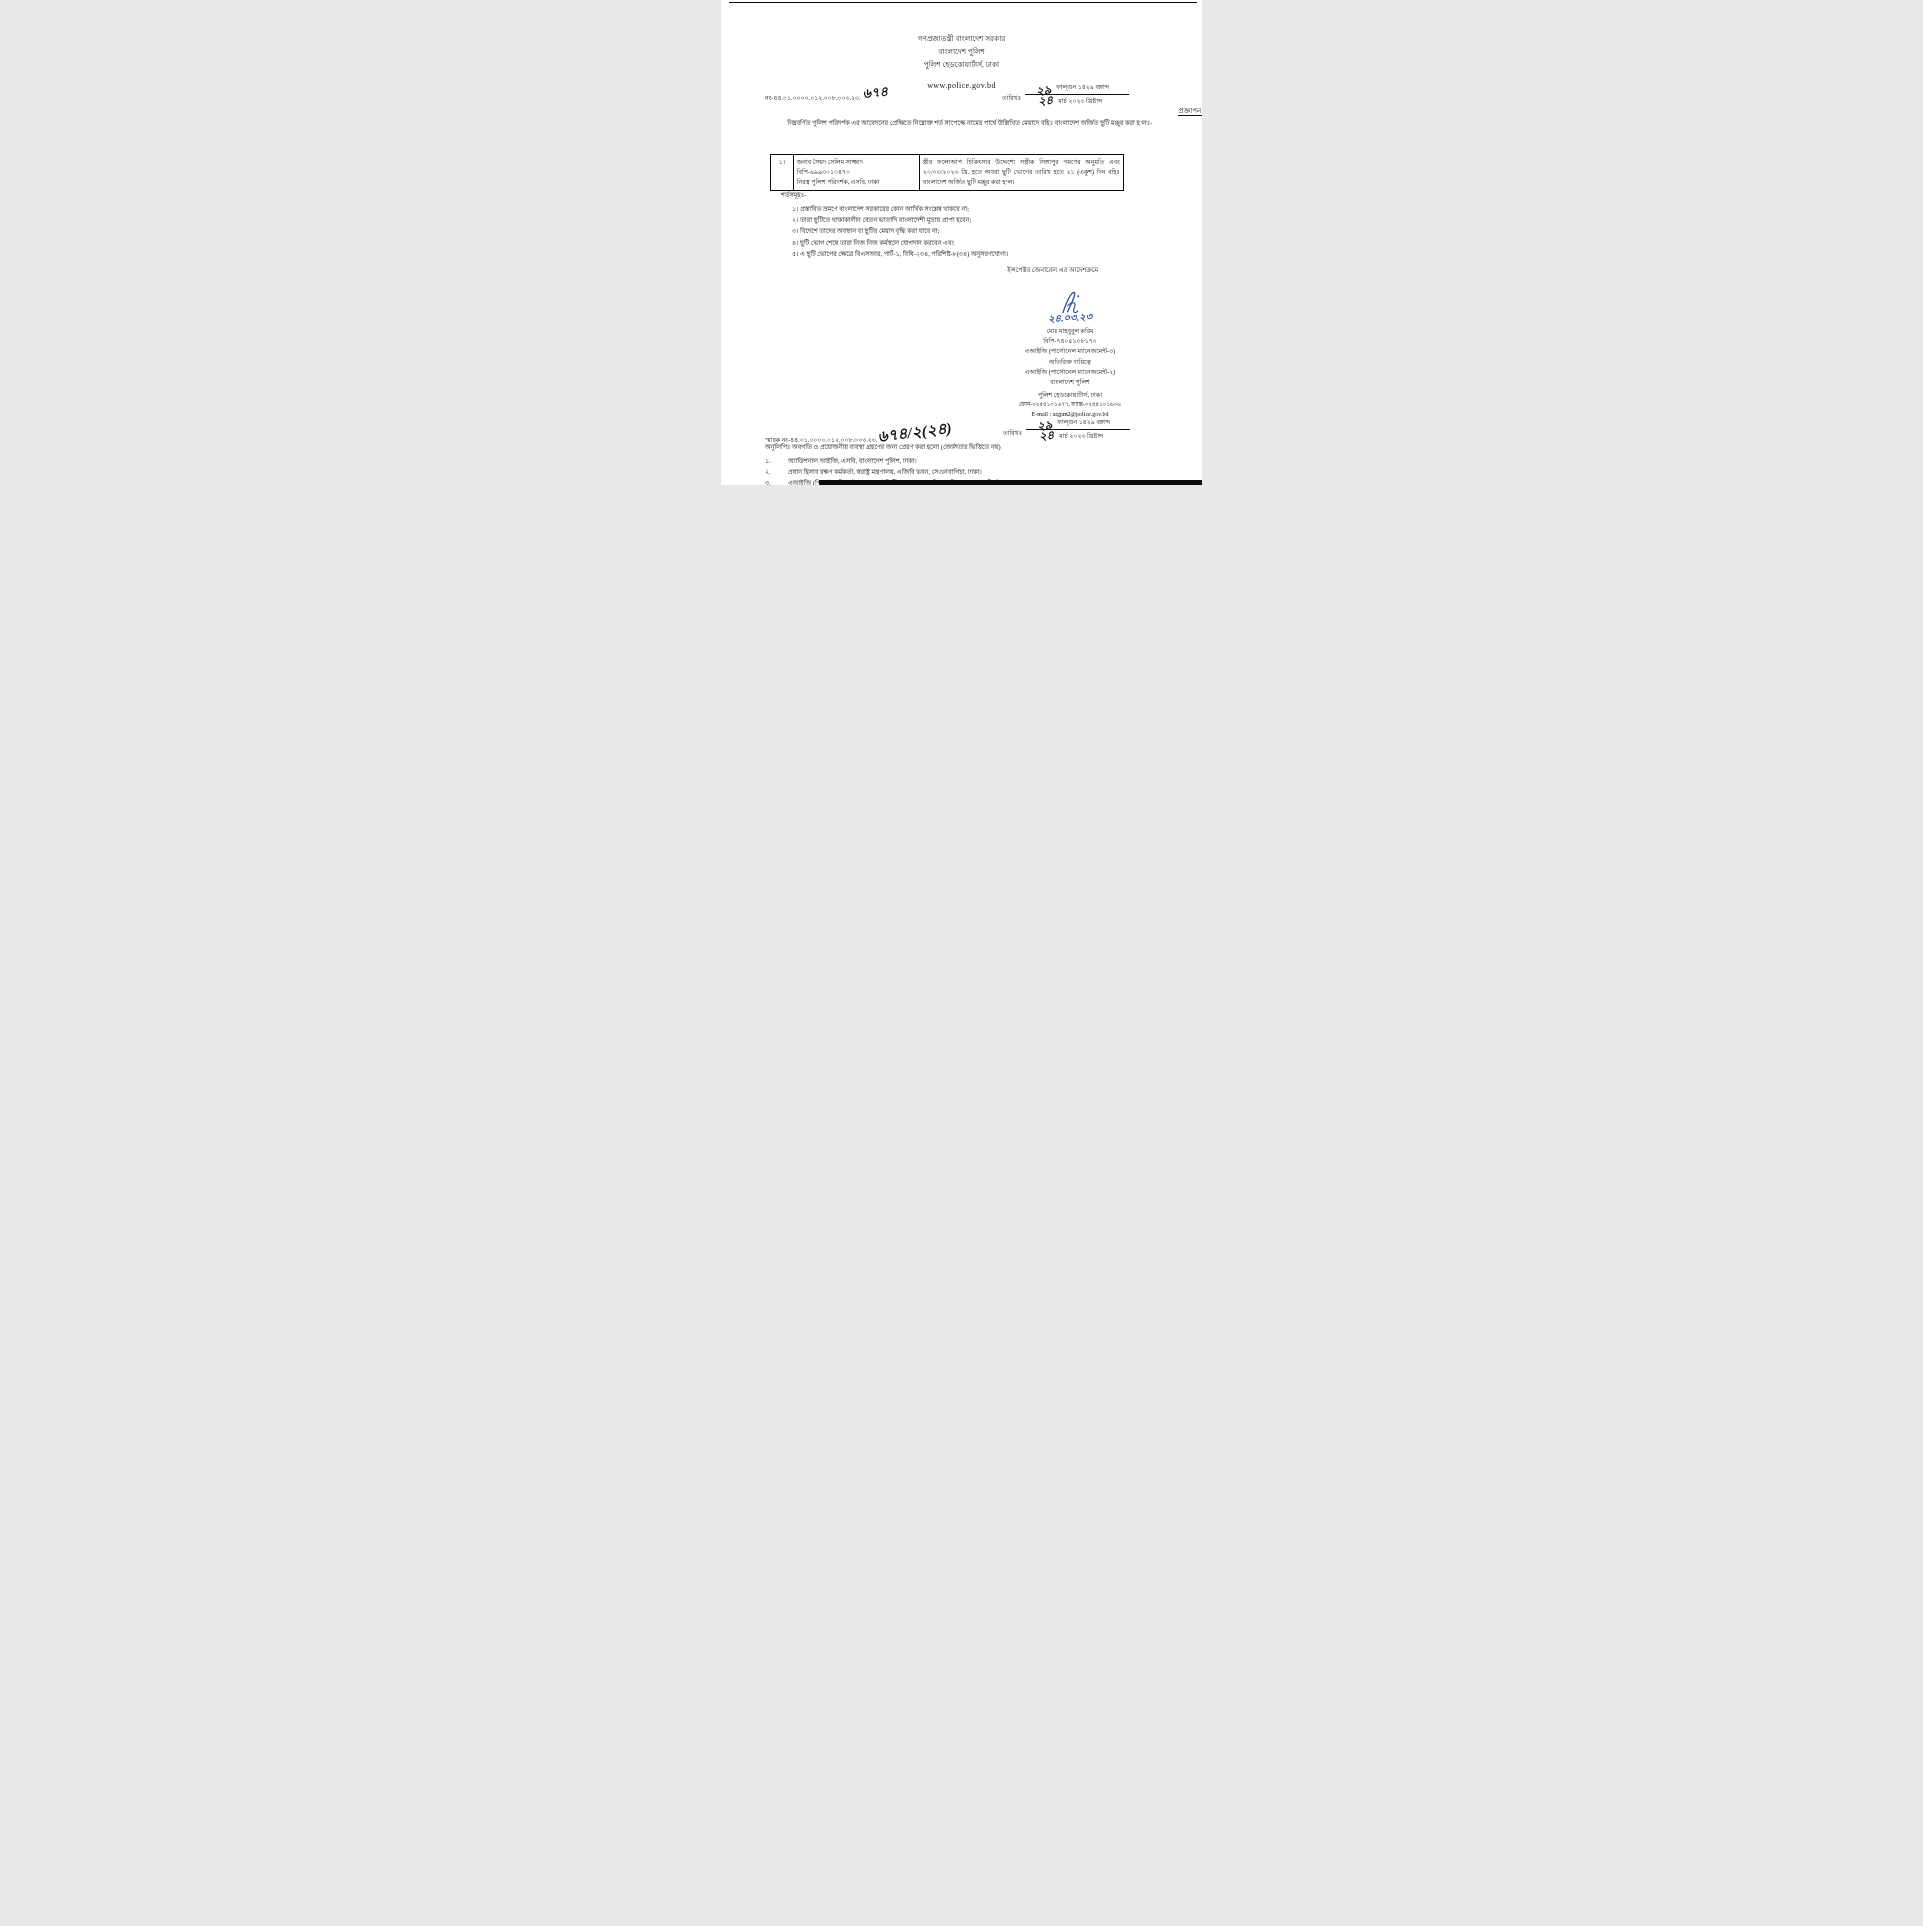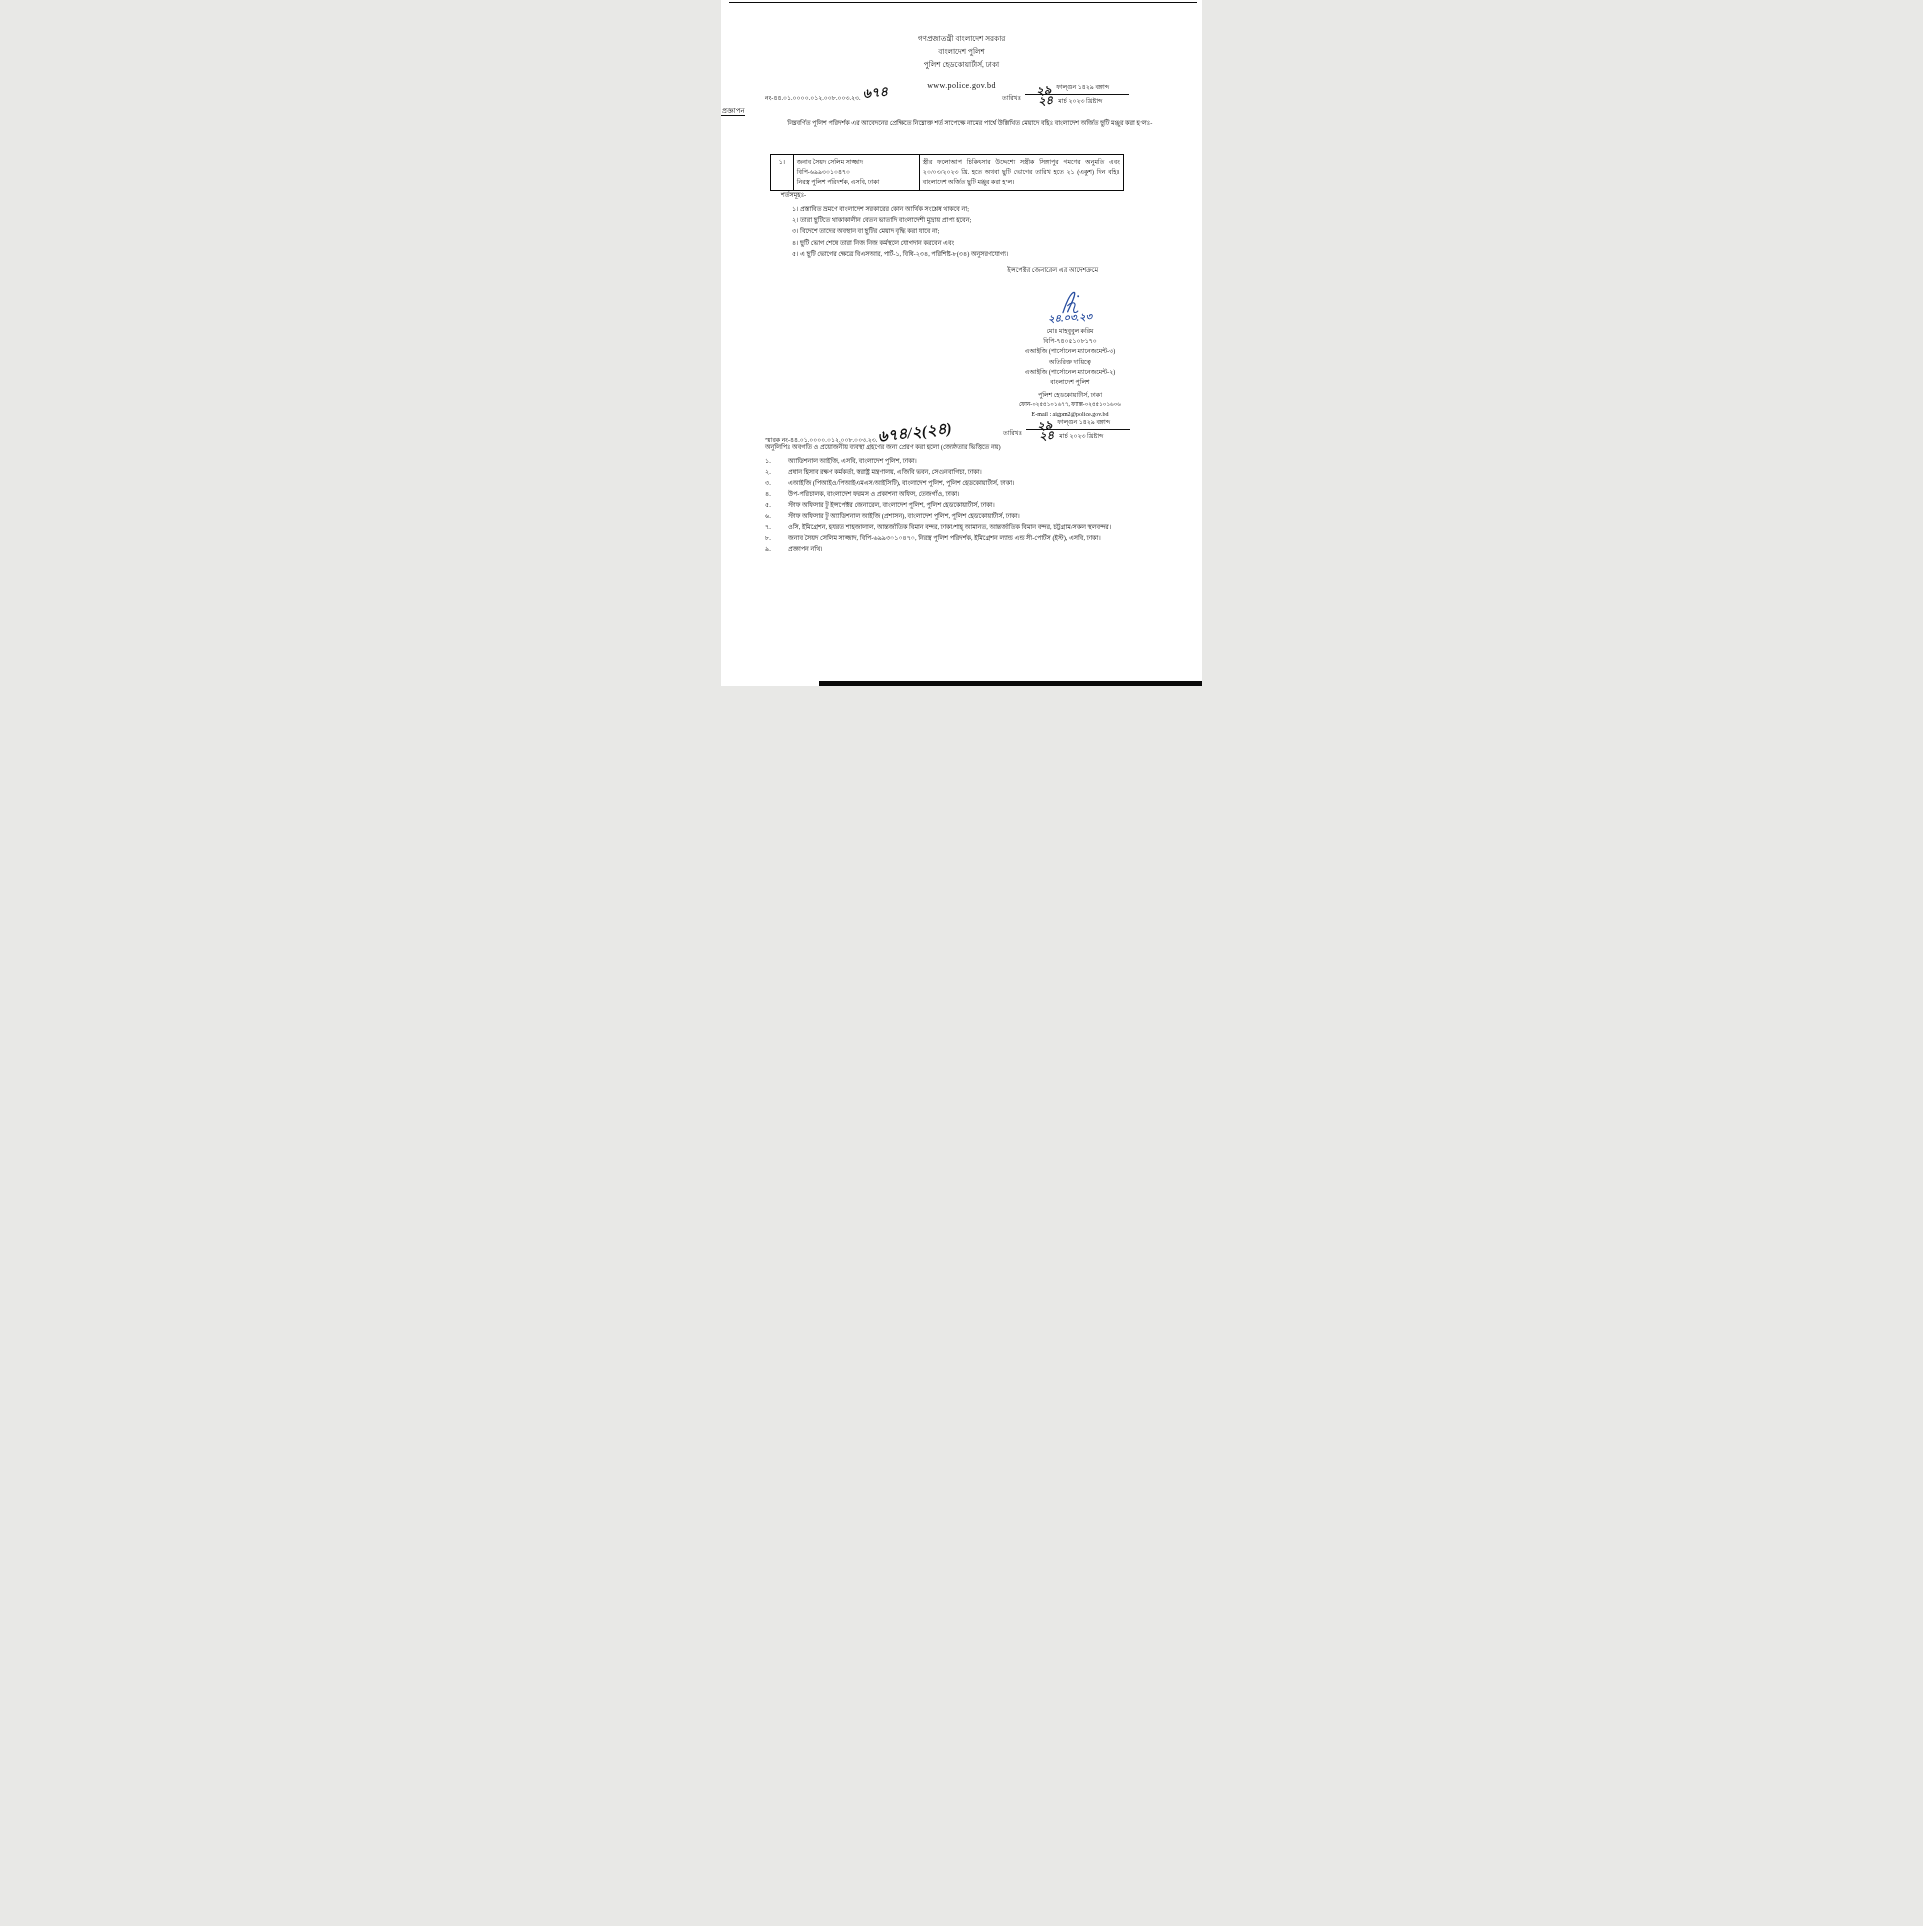--- a/index.html
+++ b/index.html
@@ -1,18 +1,18 @@
 <!DOCTYPE html>
 <html style="font-size:6.2px"><head>
 <meta charset="utf-8">
 <style>
   html,body{margin:0;padding:0;background:#e8e8e6;}
   .page{
     position:relative;
-    width:481px;height:686px;
+    width:481px;height:485px;
     margin:0 auto;
     background:#ffffff;
     font-family:"Liberation Serif","DejaVu Serif",serif;
     color:#111;
     overflow:hidden;
   }
   .scan-top-line{position:absolute;top:2.3px;left:7.7px;right:5.4px;height:1.2px;background:#0a0a0a;}
   .scan-bottom-bar{position:absolute;bottom:0;left:98px;right:0;height:5px;background:#0a0a0a;}
 
   .header{position:absolute;top:32px;left:0;width:100%;text-align:center;line-height:13px;}
@@ -30,21 +30,21 @@
   .date-block-1{top:82px;right:73px;}
   .date-block-2{top:417px;right:72px;}
   .date-inner{display:flex;align-items:center;}
   .date-label{margin-right:3.9px;padding-top:8.5px;}
   .date-frac{flex:1;}
   .date-top{display:flex;align-items:flex-end;gap:5.4px;padding:0 2.3px 0.8px 10.8px;border-bottom:0.8px solid #111;}
   .date-bottom{display:flex;align-items:flex-start;gap:5.4px;padding:0.8px 2.3px 0 13px;}
   .date-top .hw-day{transform:rotate(-8deg) translateY(2.3px);}
   .date-bottom .hw-day{transform:rotate(-6deg) translateY(1.5px);}
 
-  .doc-title{position:absolute;top:105px;left:0;width:100%;text-align:left;font-size:7px;}
+  .doc-title{position:absolute;top:105px;left:0;width:100%;text-align:right;font-size:7px;}
   .doc-title span{border-bottom:0.8px solid #111;padding:0 0.8px 0.4px;}
 
   .intro{position:absolute;top:117px;left:44px;width:398px;font-size:6.4px;line-height:12px;text-align:justify;text-indent:22.3px;}
 
   table.leave-table{position:absolute;top:154px;left:49px;width:354px;border-collapse:collapse;font-size:6.2px;}
   table.leave-table td{border:1px solid #0a0a0a;vertical-align:top;padding:2.3px 3.1px;line-height:10px;}
   td.col-serial{width:15.4px;text-align:center;}
   td.col-officer{width:119px;}
   td.col-details{text-align:justify;}
 

